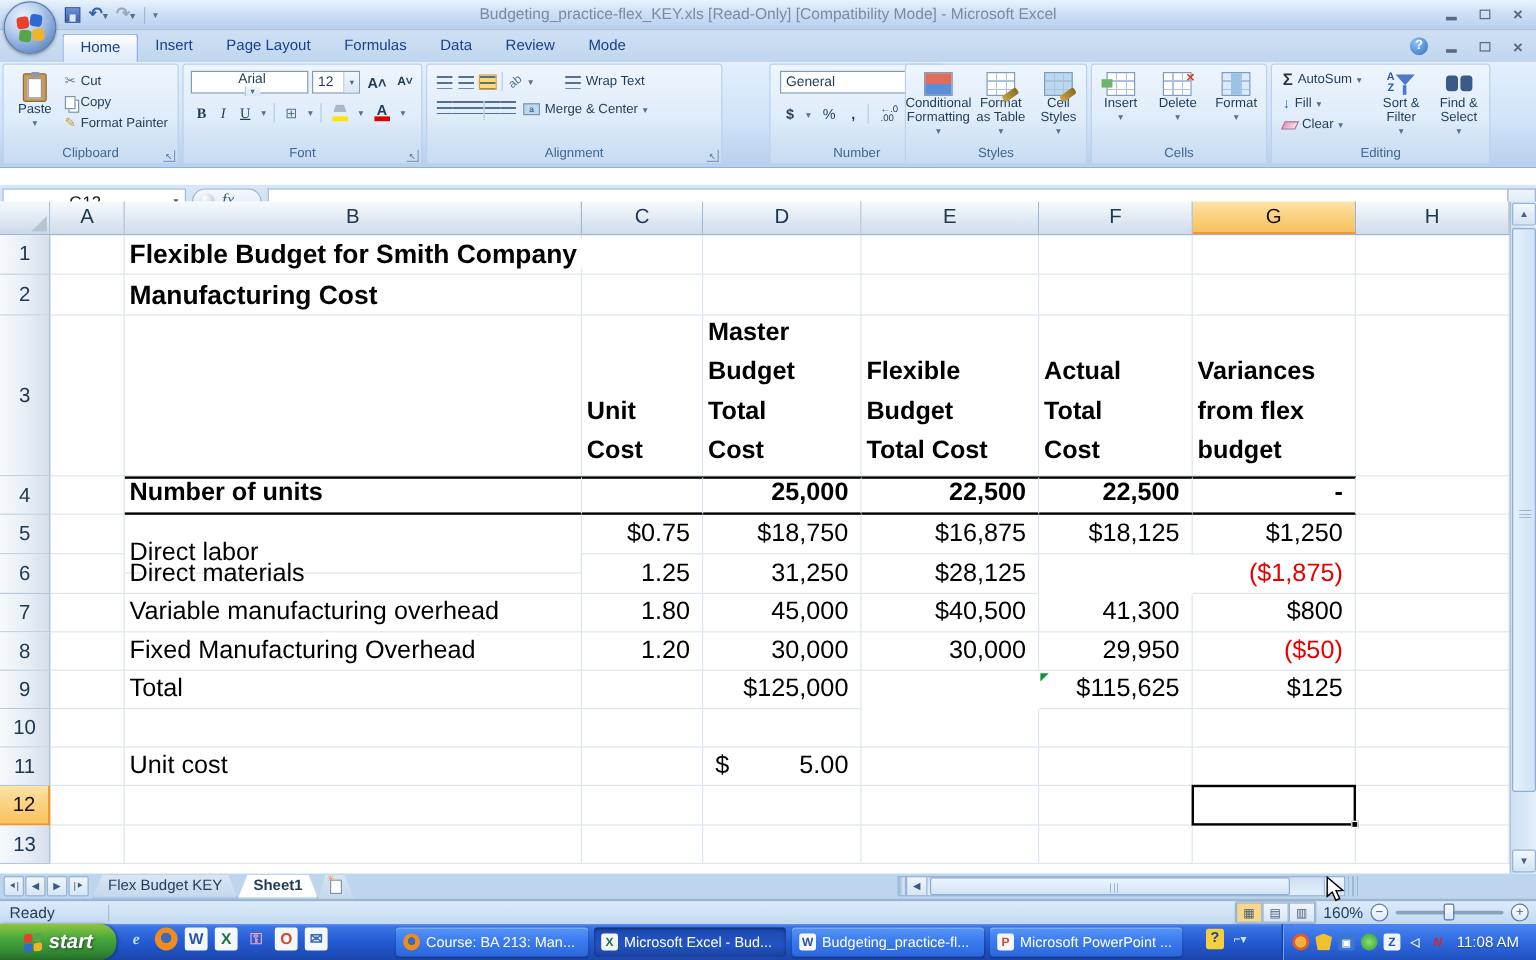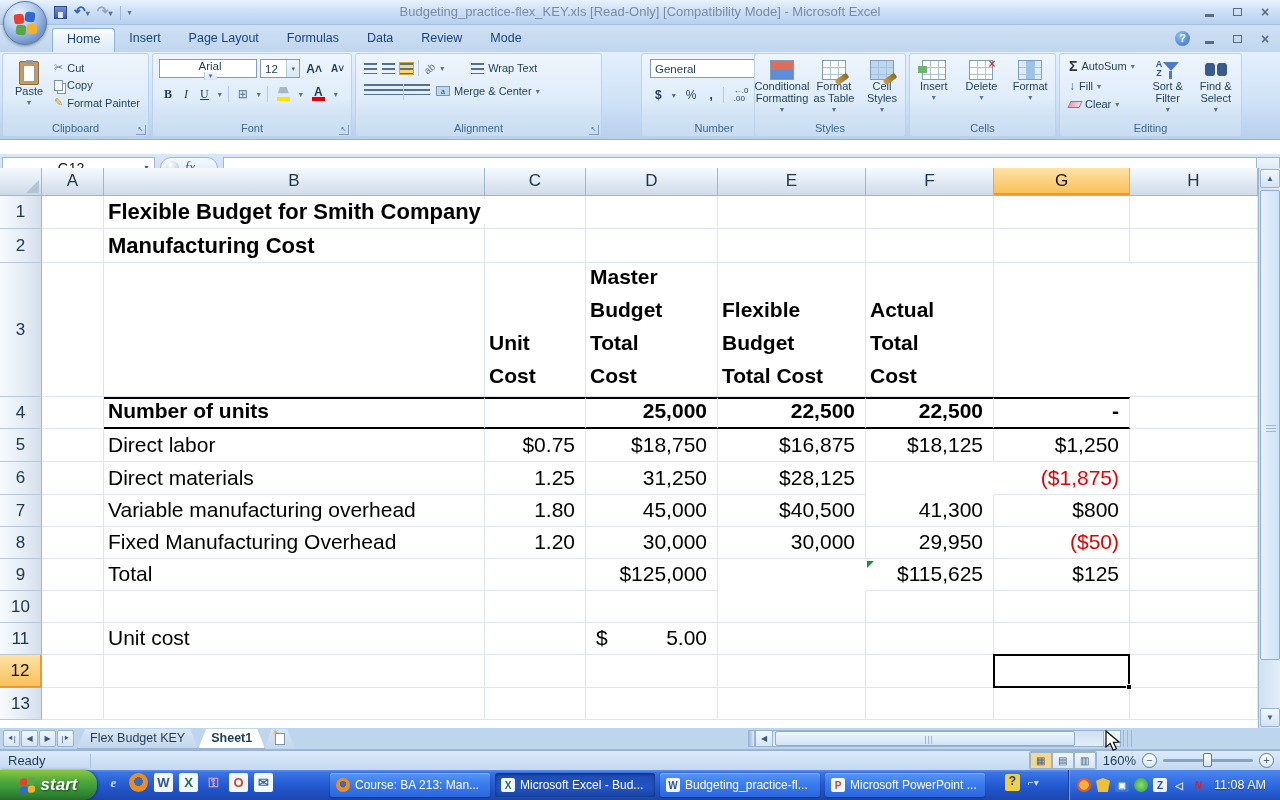--- a/index.html
+++ b/index.html
@@ -575,20 +575,25 @@
         <div class="cell c-colhdr" style="left: 718px; top: 67px; width: 148px; height: 134px;">
           <span class="ctext">Flexible
 Budget
 Total Cost</span>
         </div>
         <div class="cell c-colhdr" style="left: 866px; top: 67px; width: 128px; height: 134px;">
           <span class="ctext">Actual
 Total
 Cost</span>
         </div>
+        <div class="cell c-colhdr" style="left: 994px; top: 67px; width: 136px; height: 134px;">
+          <span class="ctext">Variances
+from flex
+budget</span>
+        </div>
         <div class="cell" style="left: 1130px; top: 67px; width: 128px; height: 134px;"></div>
         <div class="rowhdr" style="top: 201px; height: 32px;">4</div>
         <div class="cell" style="left: 42px; top: 201px; width: 62px; height: 32px;"></div>
         <div class="cell c-bold c-border" style="left: 104px; top: 201px; width: 381px; height: 32px;">
           <span class="ctext">Number of units</span>
         </div>
         <div class="cell c-border" style="left: 485px; top: 201px; width: 101px; height: 32px;"></div>
         <div class="cell c-bold c-num c-border" style="left: 586px; top: 201px; width: 132px; height: 32px;">
           <span class="ctext">25,000</span>
         </div>
@@ -597,21 +602,21 @@
         </div>
         <div class="cell c-bold c-num c-border" style="left: 866px; top: 201px; width: 128px; height: 32px;">
           <span class="ctext">22,500</span>
         </div>
         <div class="cell c-bold c-num c-border" style="left: 994px; top: 201px; width: 136px; height: 32px;">
           <span class="ctext">-</span>
         </div>
         <div class="cell" style="left: 1130px; top: 201px; width: 128px; height: 32px;"></div>
         <div class="rowhdr" style="top: 233px; height: 33px;">5</div>
         <div class="cell" style="left: 42px; top: 233px; width: 62px; height: 33px;"></div>
-        <div class="cell" style="left: 104px; top: 233px; width: 381px; height: 33px;">
+        <div class="cell" style="left: 104px; top: 233px; width: 381px; height: 49px;">
           <span class="ctext">Direct labor</span>
         </div>
         <div class="cell c-num" style="left: 485px; top: 233px; width: 101px; height: 33px;">
           <span class="ctext">$0.75</span>
         </div>
         <div class="cell c-num" style="left: 586px; top: 233px; width: 132px; height: 33px;">
           <span class="ctext">$18,750</span>
         </div>
         <div class="cell c-num" style="left: 718px; top: 233px; width: 148px; height: 33px;">
           <span class="ctext">$16,875</span>

